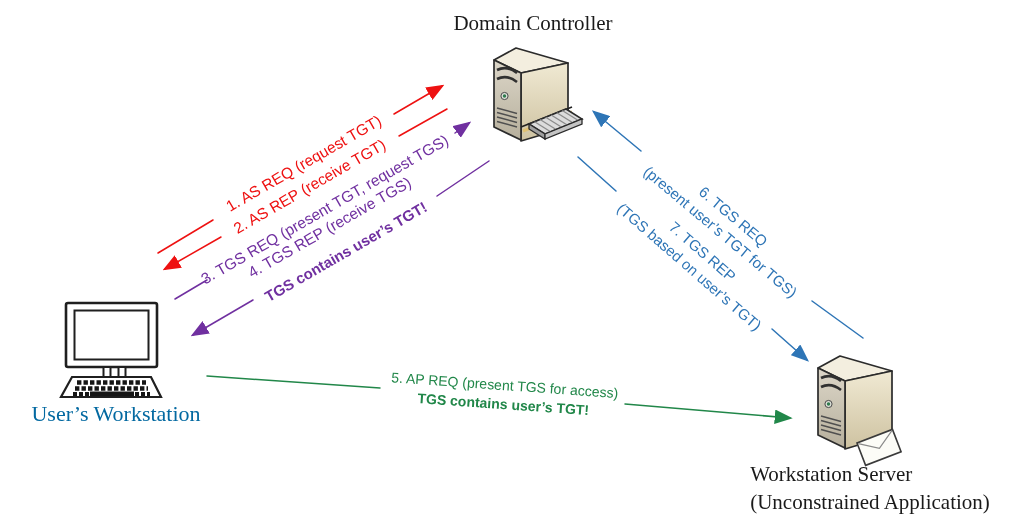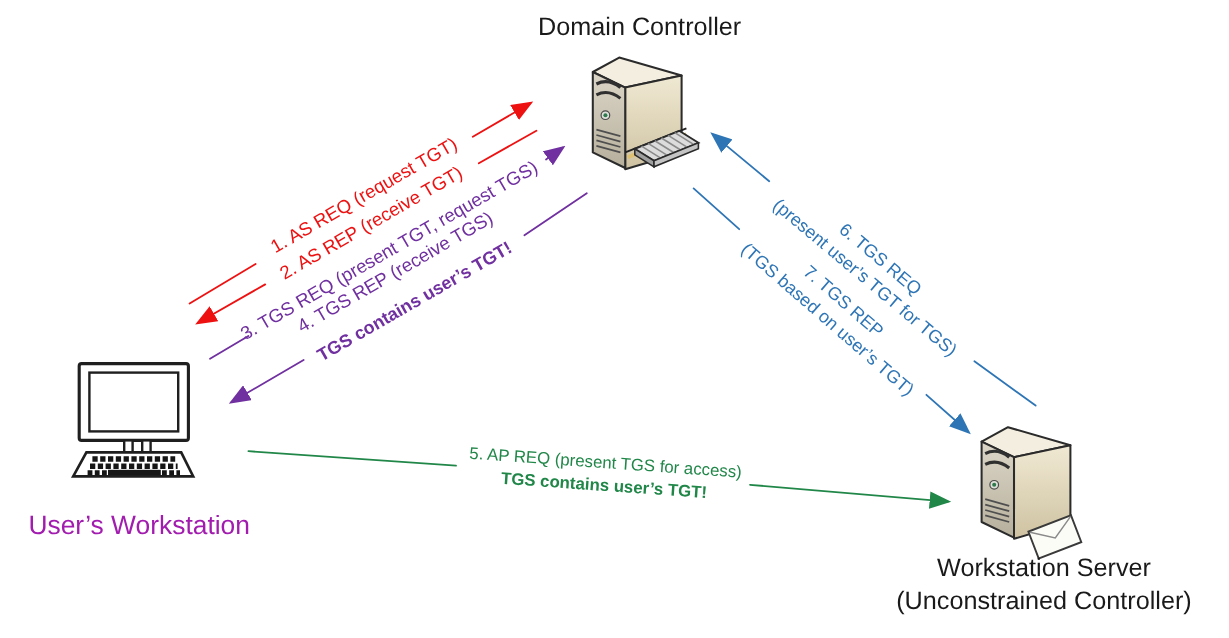--- a/index.html
+++ b/index.html
@@ -8,22 +8,22 @@
   #wires{position:absolute;left:0;top:0;}
   .alabel{position:absolute;white-space:nowrap;line-height:1.08;text-align:center;
           transform:translate(-50%,-50%) rotate(var(--r,0deg));
           font-family:"Liberation Sans",sans-serif;}
   .red{color:#EE1111;font-size:15.5px;}
   .purple{color:#7030A0;font-size:15.5px;}
   .blue{color:#2E75B6;font-size:15px;line-height:1.3;}
   .green{color:#218749;font-size:14px;line-height:1.35;}
   .bold{font-weight:bold;}
   .nodelabel{position:absolute;transform:translate(-50%,-50%);font-size:21px;color:#1A1A1A;
-             white-space:nowrap;text-align:center;line-height:1.35;}
-  #ws-label{color:#a21caf;font-size:22px;margin-top:24px;}
+             white-space:nowrap;line-height:1.35;font-family:Liberation Serif, serif;}
+  #ws-label{color:#0369a1;font-size:22px;}
 </style>
 </head>
 <body>
 
 <div id="canvas">
 
   <svg id="wires" width="1024" height="532" viewBox="0 0 1024 532">
     <defs>
       <marker id="ah-red" viewBox="0 0 10 8" refX="8.5" refY="4" markerWidth="12" markerHeight="9.6" orient="auto">
         <path d="M0,0 L10,4 L0,8 Z" fill="#EE1111"></path>
@@ -138,21 +138,21 @@
       </g>
     </g>
   </svg>
 
   <div class="nodelabel" id="dc-label" style="left:533px;top:23px;">Domain Controller</div>
 
   <div class="nodelabel" id="ws-label" style="left:116px;top:414px;">User’s Workstation</div>
 
   <div class="nodelabel" id="app-label" style="left:870px;top:488px;">
     <div>Workstation Server</div>
-    <div>(Unconstrained Controller)</div>
+    <div>(Unconstrained Application)</div>
   </div>
 
   <div class="alabel red" style="left:304px;top:164px;--r:-30deg;">1. AS REQ (request TGT)</div>
 
   <div class="alabel red" style="left:310px;top:187px;--r:-30deg;">2. AS REP (receive TGT)</div>
 
   <div class="alabel purple" style="left:325px;top:210px;--r:-30deg;">3. TGS REQ (present TGT, request TGS)</div>
 
   <div class="alabel purple" style="left:330px;top:228px;--r:-30deg;">4. TGS REP (receive TGS)</div>
 

